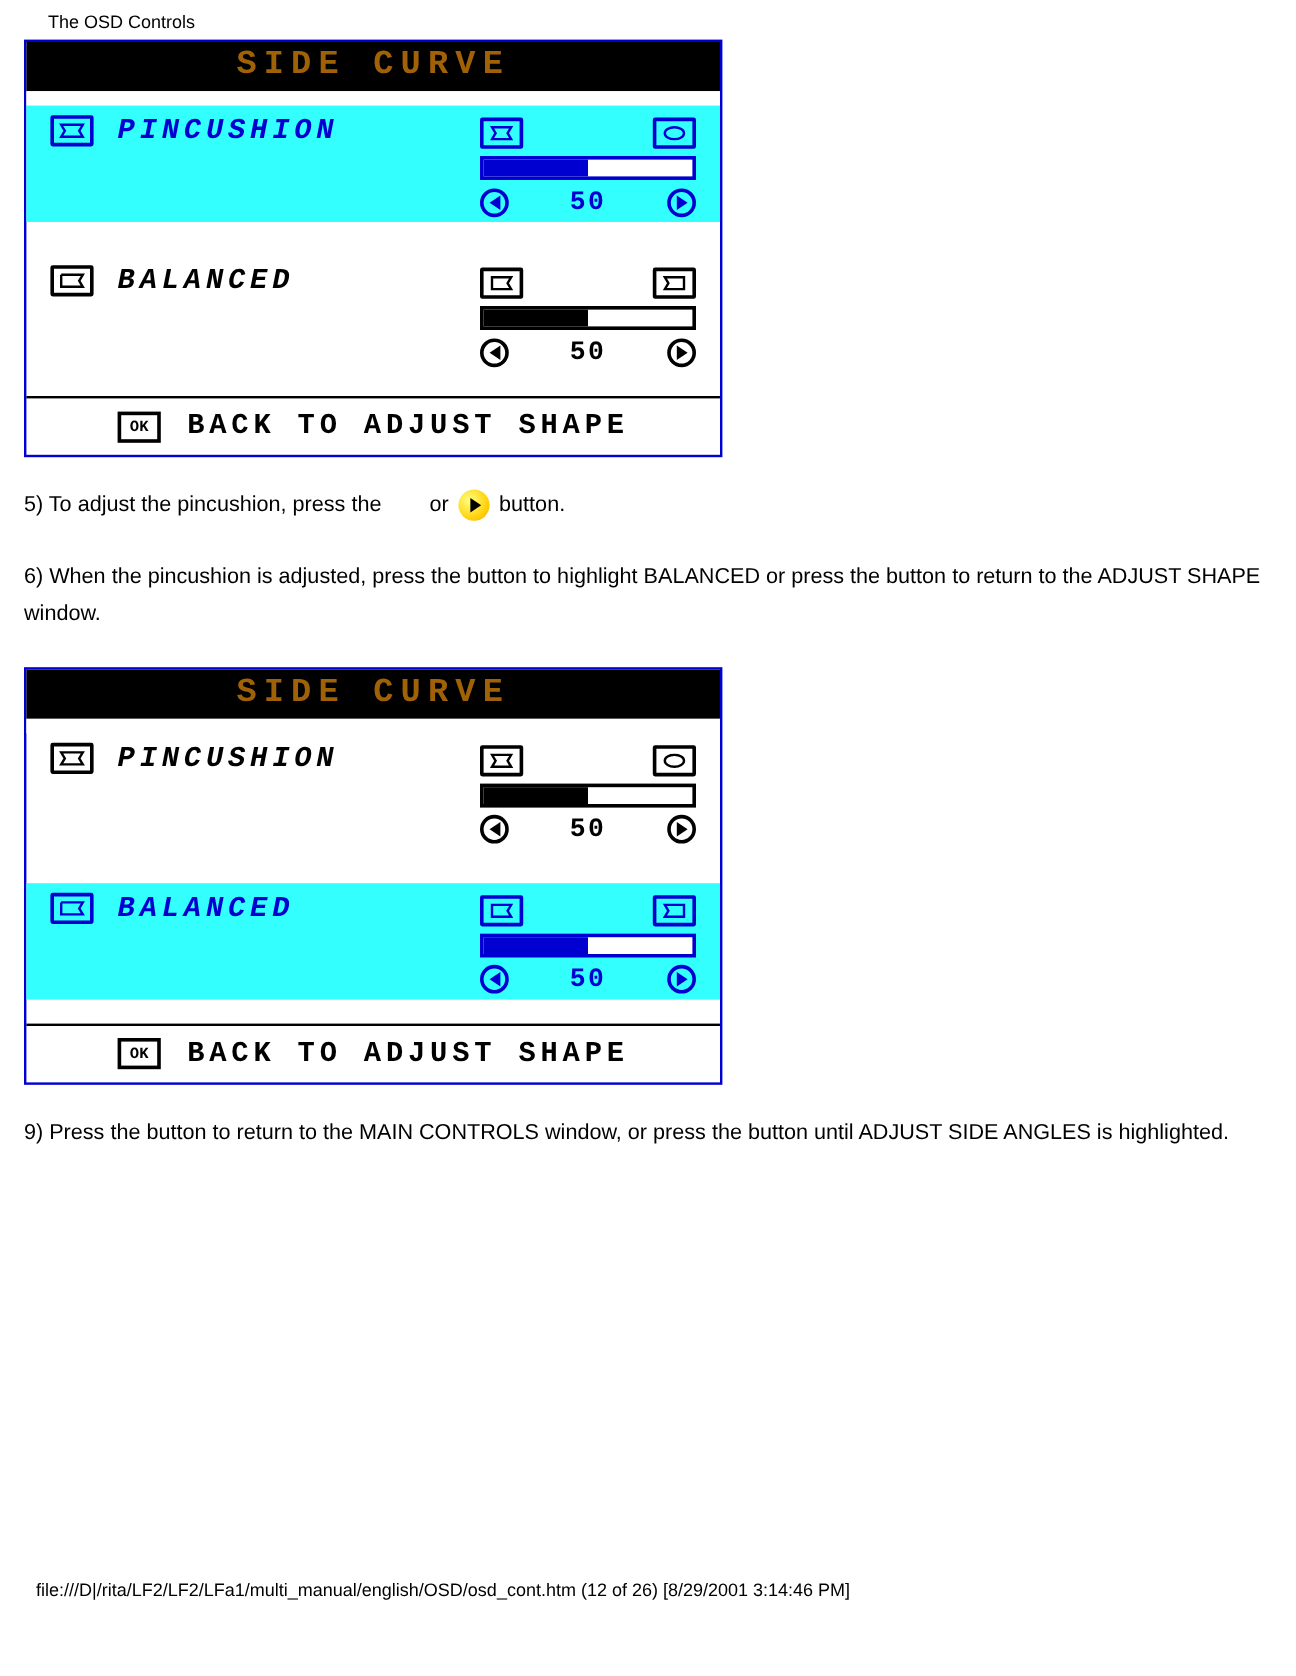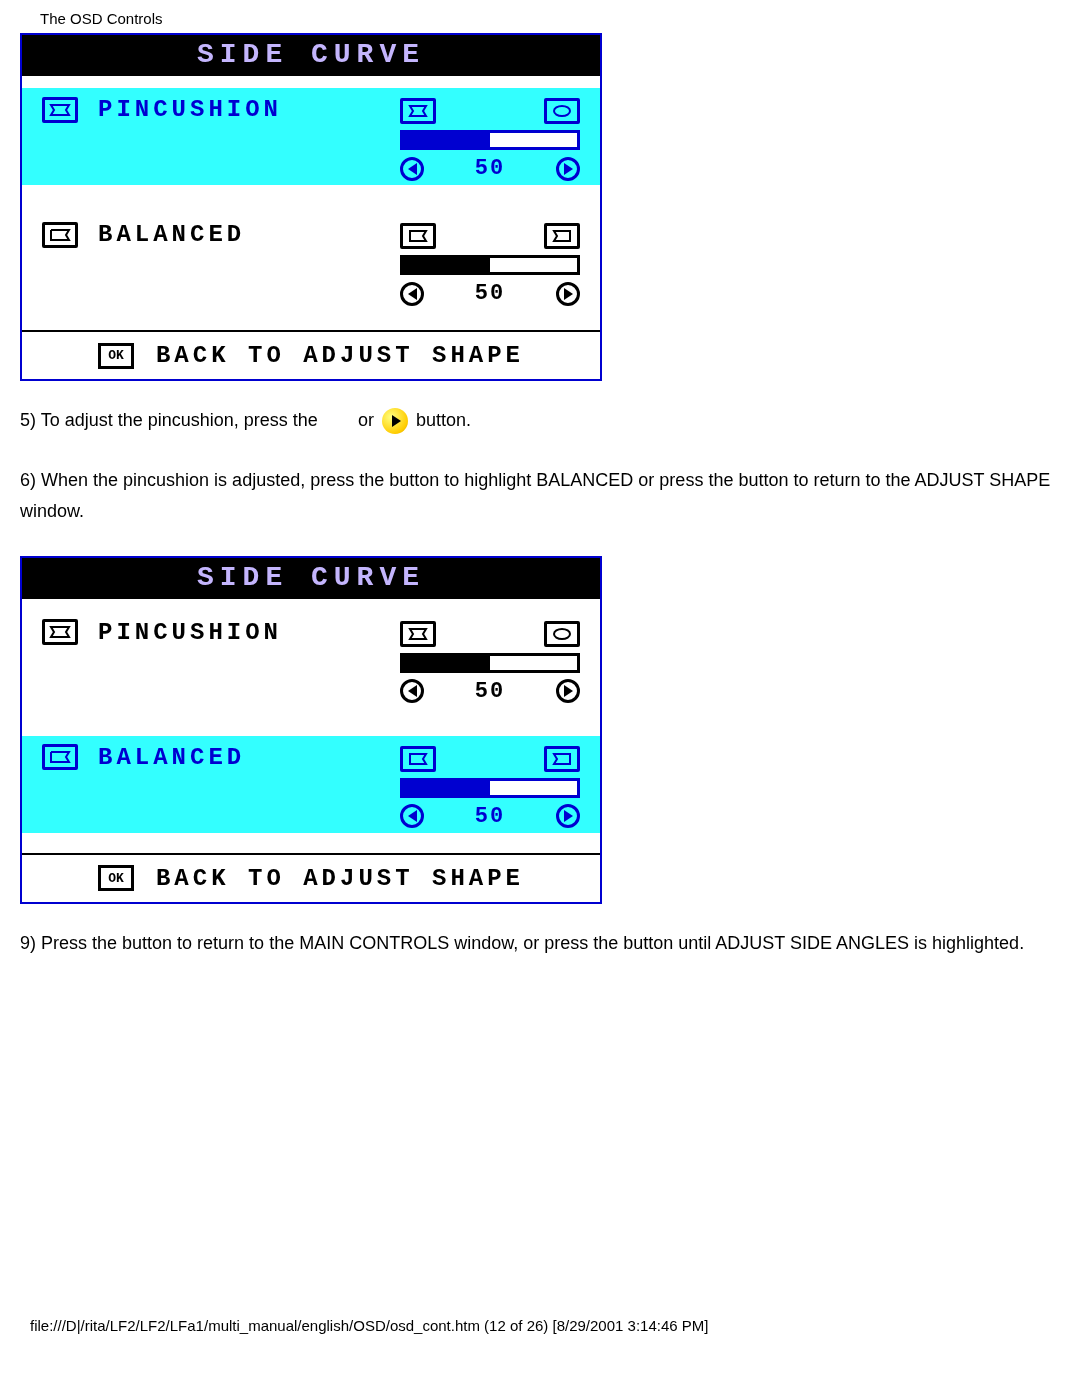--- a/index.html
+++ b/index.html
@@ -17,45 +17,46 @@
   }
   .content { padding: 0 20px; }
   .osd-panel {
     width: 582px;
     border: 2px solid #0000d0;
     background: #fff;
     margin: 0 0 24px 0;
   }
   .osd-title {
     background: #000;
-    color: #c4b5fd;
+    color: #a16207;
     font-family: "Courier New", monospace;
     font-weight: bold;
     font-size: 28px;
     letter-spacing: 6px;
     text-align: center;
     padding: 4px 0 6px 0;
   }
   .osd-spacer { height: 12px; background: #fff; }
   .osd-row {
     display: flex;
     align-items: flex-start;
     padding: 8px 20px 4px 20px;
     min-height: 60px;
   }
   .osd-row.hl { background: #33ffff; }
   .osd-left {
     display: flex;
-    align-items: center;
+    align-items: flex-start;
     gap: 20px;
     font-family: "Courier New", monospace;
     font-weight: bold;
     font-size: 24px;
     letter-spacing: 4px;
     color: #000;
+    font-style: italic;
   }
   .osd-row.hl .osd-left .label { color: #0000d0; }
   .icon-box {
     display:inline-flex; align-items:center; justify-content:center;
     width:36px; height:26px;
     border:3px solid #000; border-radius:2px;
   }
   .icon-box.blue { border-color:#0000d0; }
   .osd-right {
     margin-left:auto;

